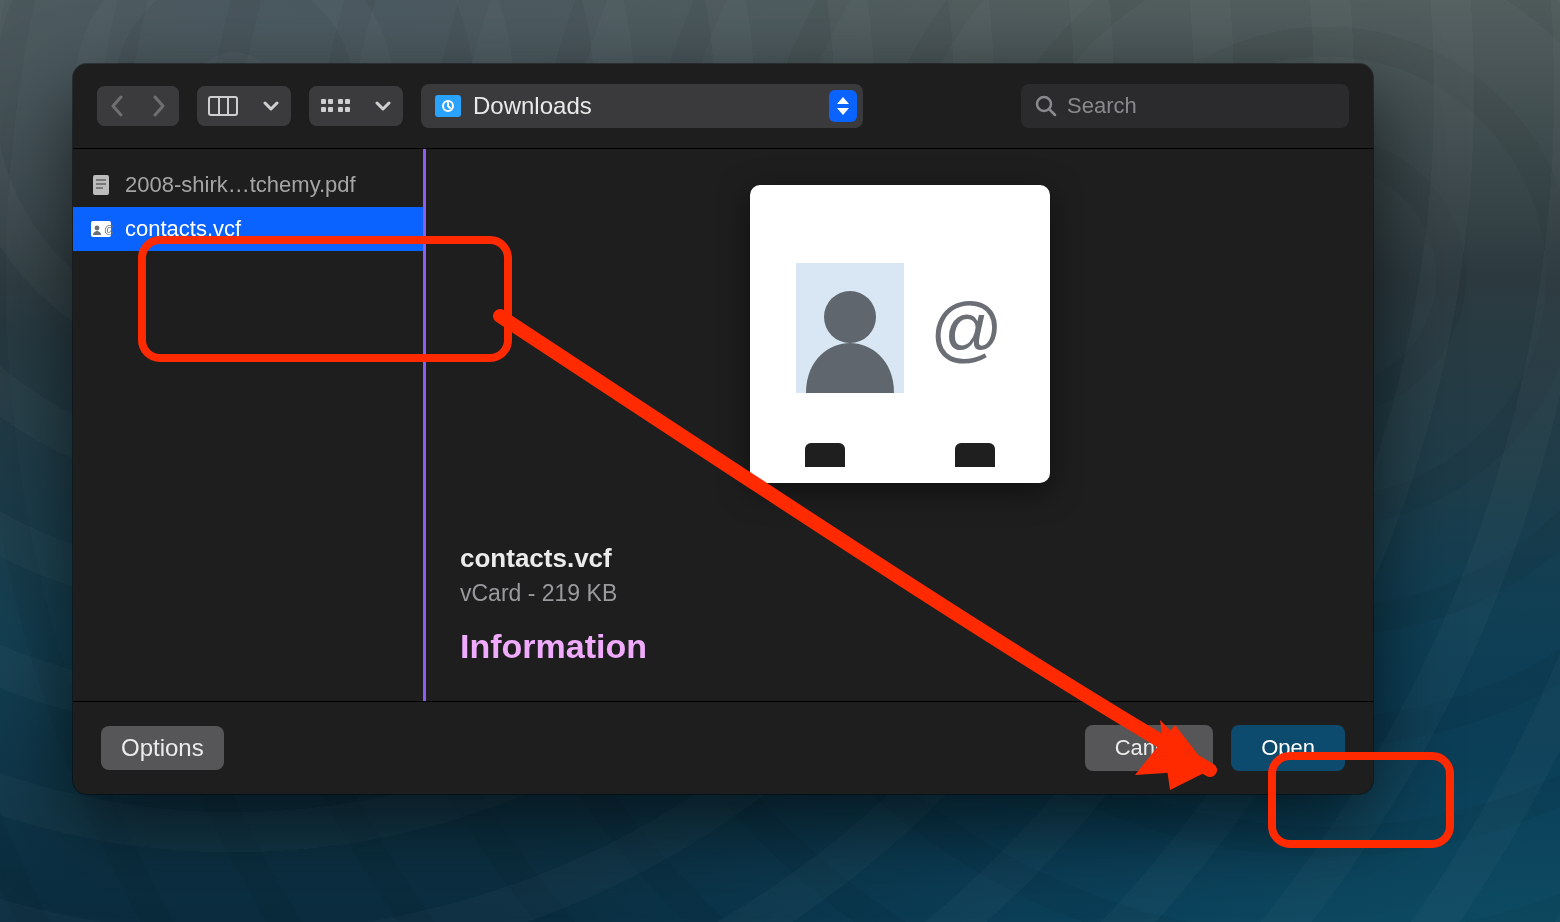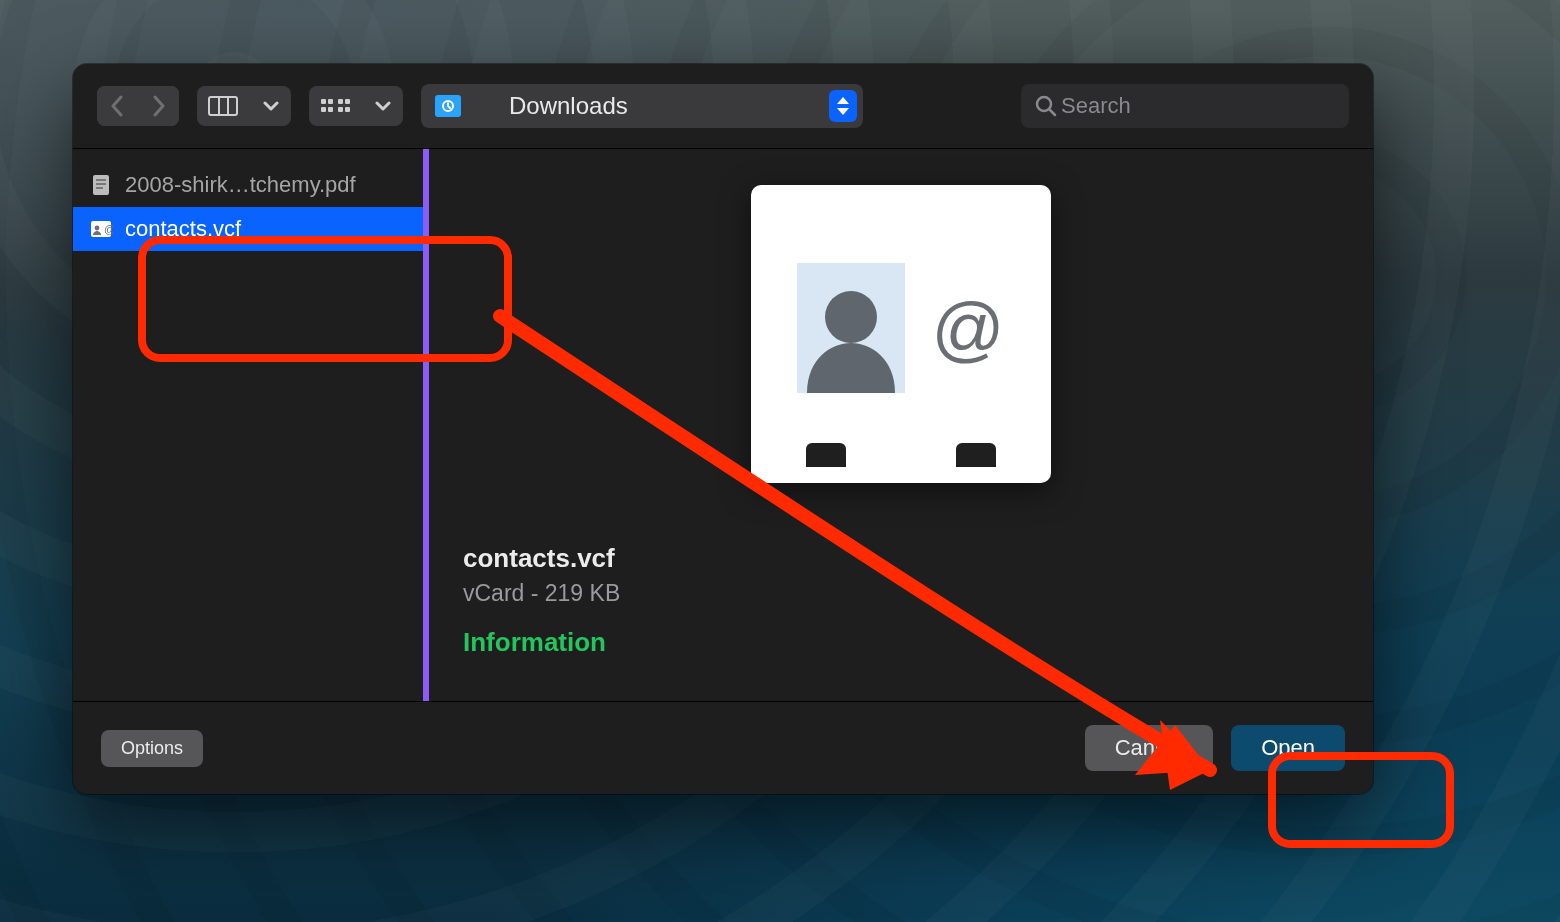--- a/index.html
+++ b/index.html
@@ -30,40 +30,40 @@
   .nav button.dis svg{opacity:.35;}
   .viewseg{height:40px;}
   .viewseg button:first-child{width:52px;}
   .viewseg button:last-child{width:40px;}
   .groupseg{height:40px;}
   .groupseg button:first-child{width:52px;}
   .groupseg button:last-child{width:40px;}
 
   .locPop{flex:0 0 auto;height:44px;min-width:380px;
     background:#3a3a3c;border-radius:8px;display:flex;align-items:center;
-    padding:0 48px 0 14px;position:relative;cursor:pointer;gap:36px;}
+    padding:0 48px 0 14px;position:relative;cursor:pointer;}
   .locPop .fico{width:26px;height:22px;border-radius:3px;background:#2aa3ff;
     display:flex;align-items:center;justify-content:center;margin-right:12px;}
   .locPop .fico svg{fill:#fff;}
   .locPop span{color:#e9e9e9;font-size:24px;}
   .locPop .stepper{position:absolute;right:6px;top:6px;bottom:6px;width:28px;
     background:#0a62ff;border-radius:6px;}
   .locPop .stepper::before{content:"";position:absolute;left:8px;right:8px;top:7px;height:0;
     border-left:6px solid transparent;border-right:6px solid transparent;border-bottom:7px solid #fff;}
   .locPop .stepper::after{content:"";position:absolute;left:8px;right:8px;bottom:7px;height:0;
     border-left:6px solid transparent;border-right:6px solid transparent;border-top:7px solid #fff;}
 
   .search{margin-left:auto;height:44px;width:300px;background:#2b2b2d;border-radius:8px;
-    display:flex;align-items:center;padding:0 14px;gap:4px;}
+    display:flex;align-items:center;padding:0 14px;gap:10px;}
   .search input{all:unset;flex:1;color:#ddd;font-size:22px;}
   .search input::placeholder{color:#8a8a8e;}
   .search svg{flex:none;}
 
   .body{flex:1;display:flex;min-height:0;position:relative;}
-  .list{width:350px;border-right:6px solid #8b5cf6;padding-top:14px;overflow:hidden;}
+  .list{width:350px;border-right:3px solid #8b5cf6;padding-top:14px;overflow:hidden;}
   .row{height:44px;display:flex;align-items:center;gap:12px;padding:0 16px;
     color:#e9e9e9;font-size:22px;white-space:nowrap;overflow:hidden;text-overflow:ellipsis;cursor:pointer;}
   .row .ico{width:24px;height:24px;flex:none;}
   .row.sel{background:#0a62ff;color:#fff;}
   .row.dim{color:#bdbdbd;opacity:.85;}
 
   .preview{flex:1;display:flex;flex-direction:column;align-items:center;
     padding:36px 24px 0;}
   .card{width:300px;height:270px;background:#fff;border-radius:10px;
     box-shadow:0 8px 30px rgba(0,0,0,.5);
@@ -71,27 +71,27 @@
   .card .top{flex:1;display:flex;align-items:center;justify-content:center;gap:26px;}
   .portrait{width:108px;height:130px;background:#d8e7f3;display:flex;align-items:flex-end;justify-content:center;}
   .portrait svg{display:block;}
   .atsign{color:#6b6f75;font-size:72px;font-weight:300;}
   .tabs{height:40px;display:flex;justify-content:space-around;align-items:flex-start;}
   .tabs div{width:40px;height:24px;background:#1f1f1f;border-radius:6px 6px 0 0;}
 
   .meta{align-self:stretch;margin-top:60px;padding:0 10px;}
   .meta .fn{color:#ececec;font-size:26px;font-weight:600;}
   .meta .fk{color:#9a9a9e;font-size:23px;margin-top:6px;}
-  .meta .hdr{color:#22c55e;font-size:26px;font-weight:600;margin-top:20px;
+  .meta .hdr{color:#f0abfc;font-size:34px;font-weight:600;margin-top:20px;
     }
 
   .footer{height:92px;border-top:1px solid #000;display:flex;align-items:center;
     padding:0 28px;gap:18px;}
   .footer .opt{all:unset;cursor:pointer;background:#565658;color:#ececec;
-    font-size:18px;padding:8px 20px;border-radius:8px;}
+    font-size:24px;padding:8px 20px;border-radius:8px;}
   .footer .spacer{flex:1;}
   .footer .btn{all:unset;cursor:pointer;font-size:22px;padding:10px 30px;border-radius:8px;color:#ececec;}
   .footer .cancel{background:#565658;}
   .footer .open{background:#0c4a6e;color:#fff;}
 
   
   .anno{position:absolute;border:8px solid #ff2a00;border-radius:22px;pointer-events:none;}
   .arrow{position:absolute;pointer-events:none;}
 </style>
 </head>

